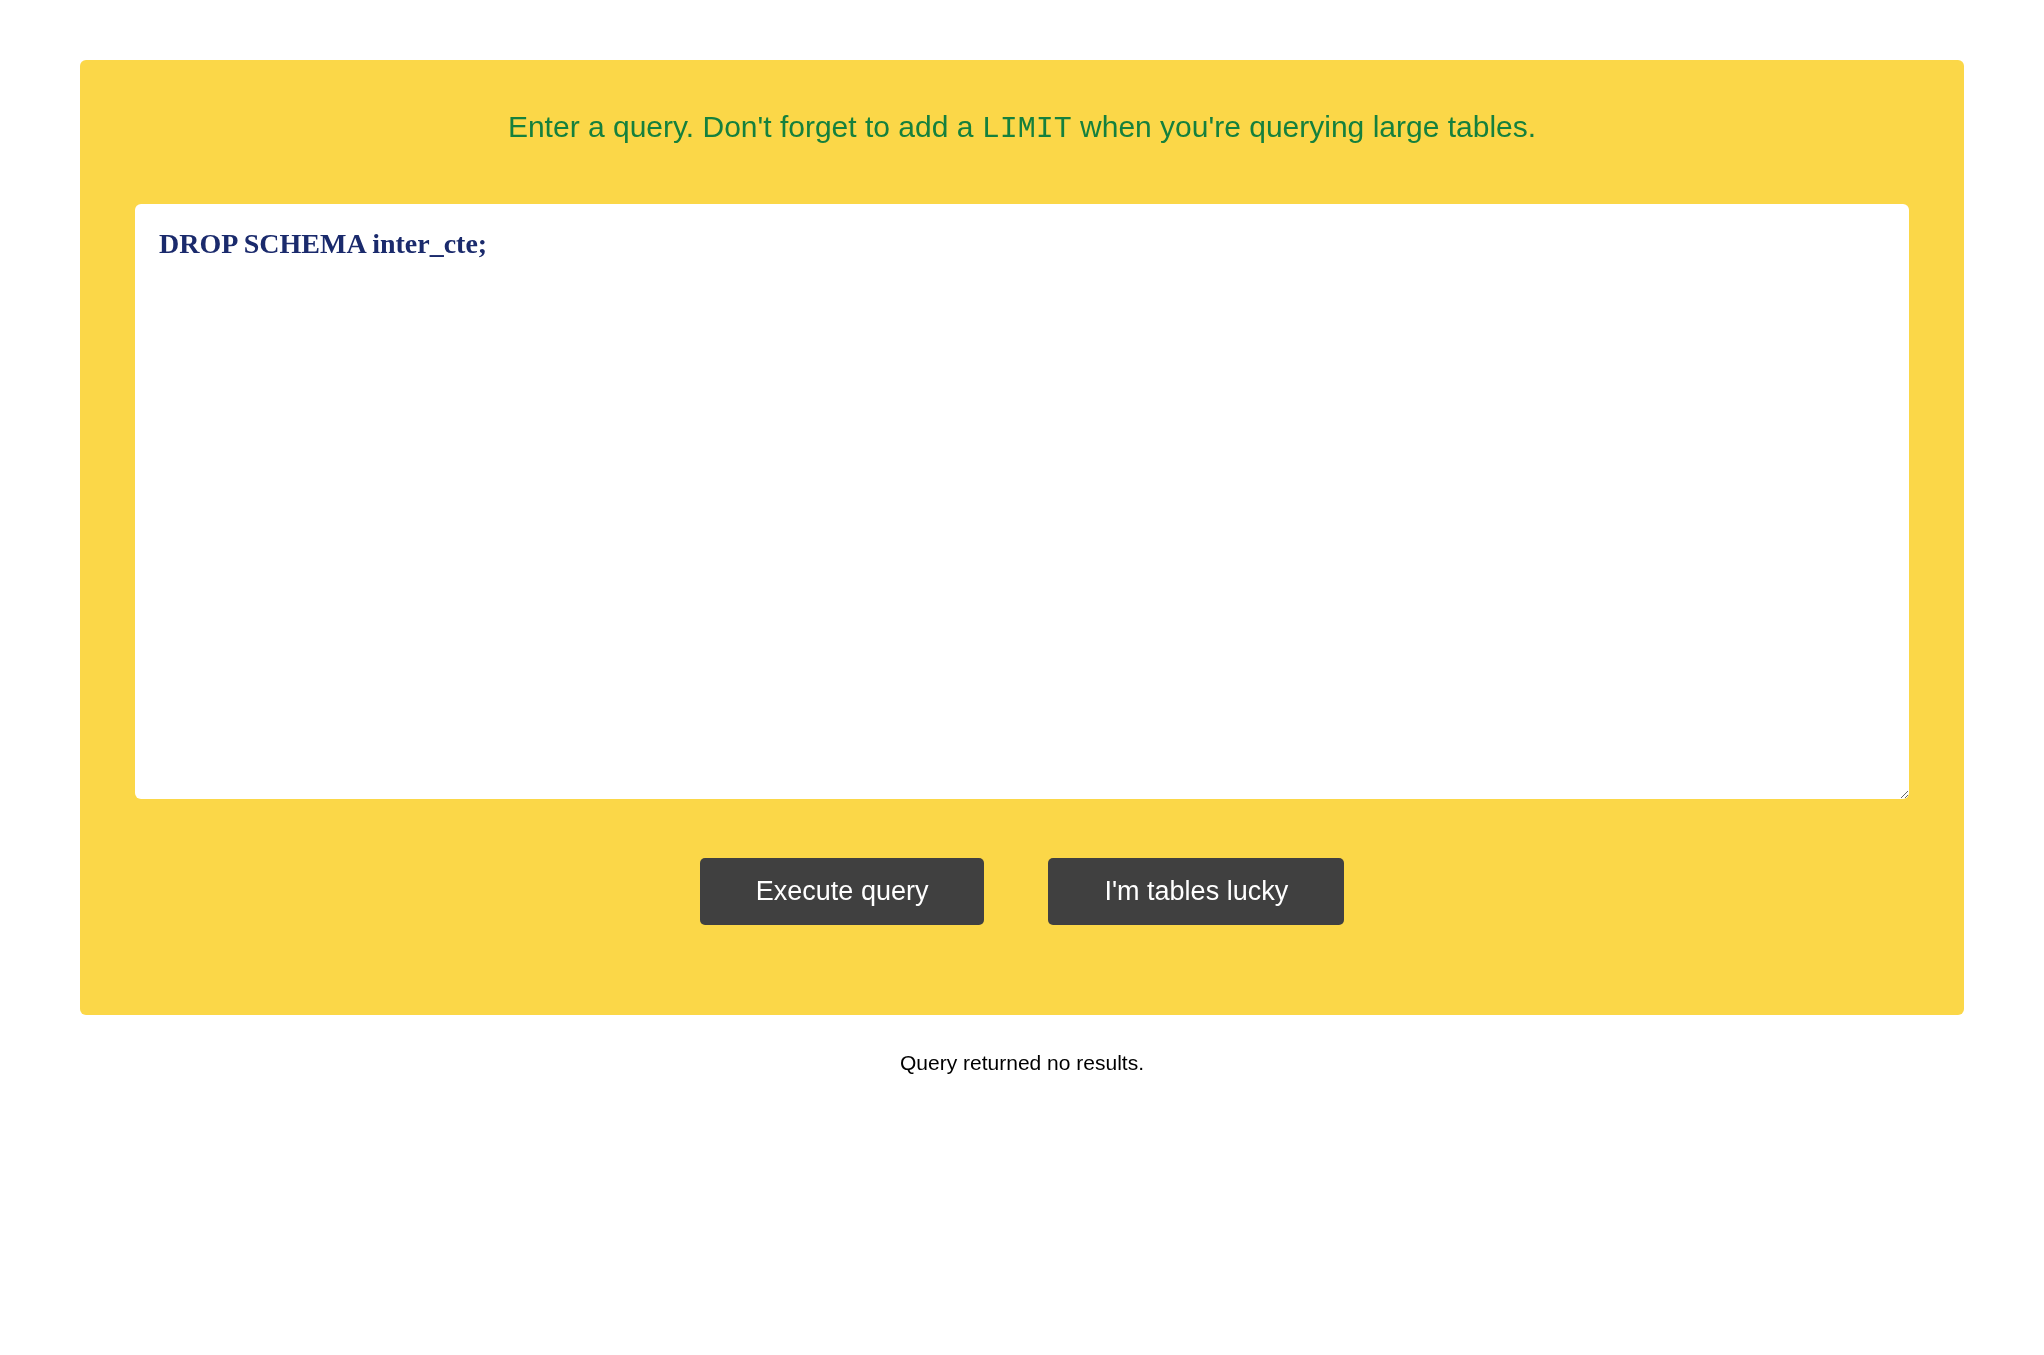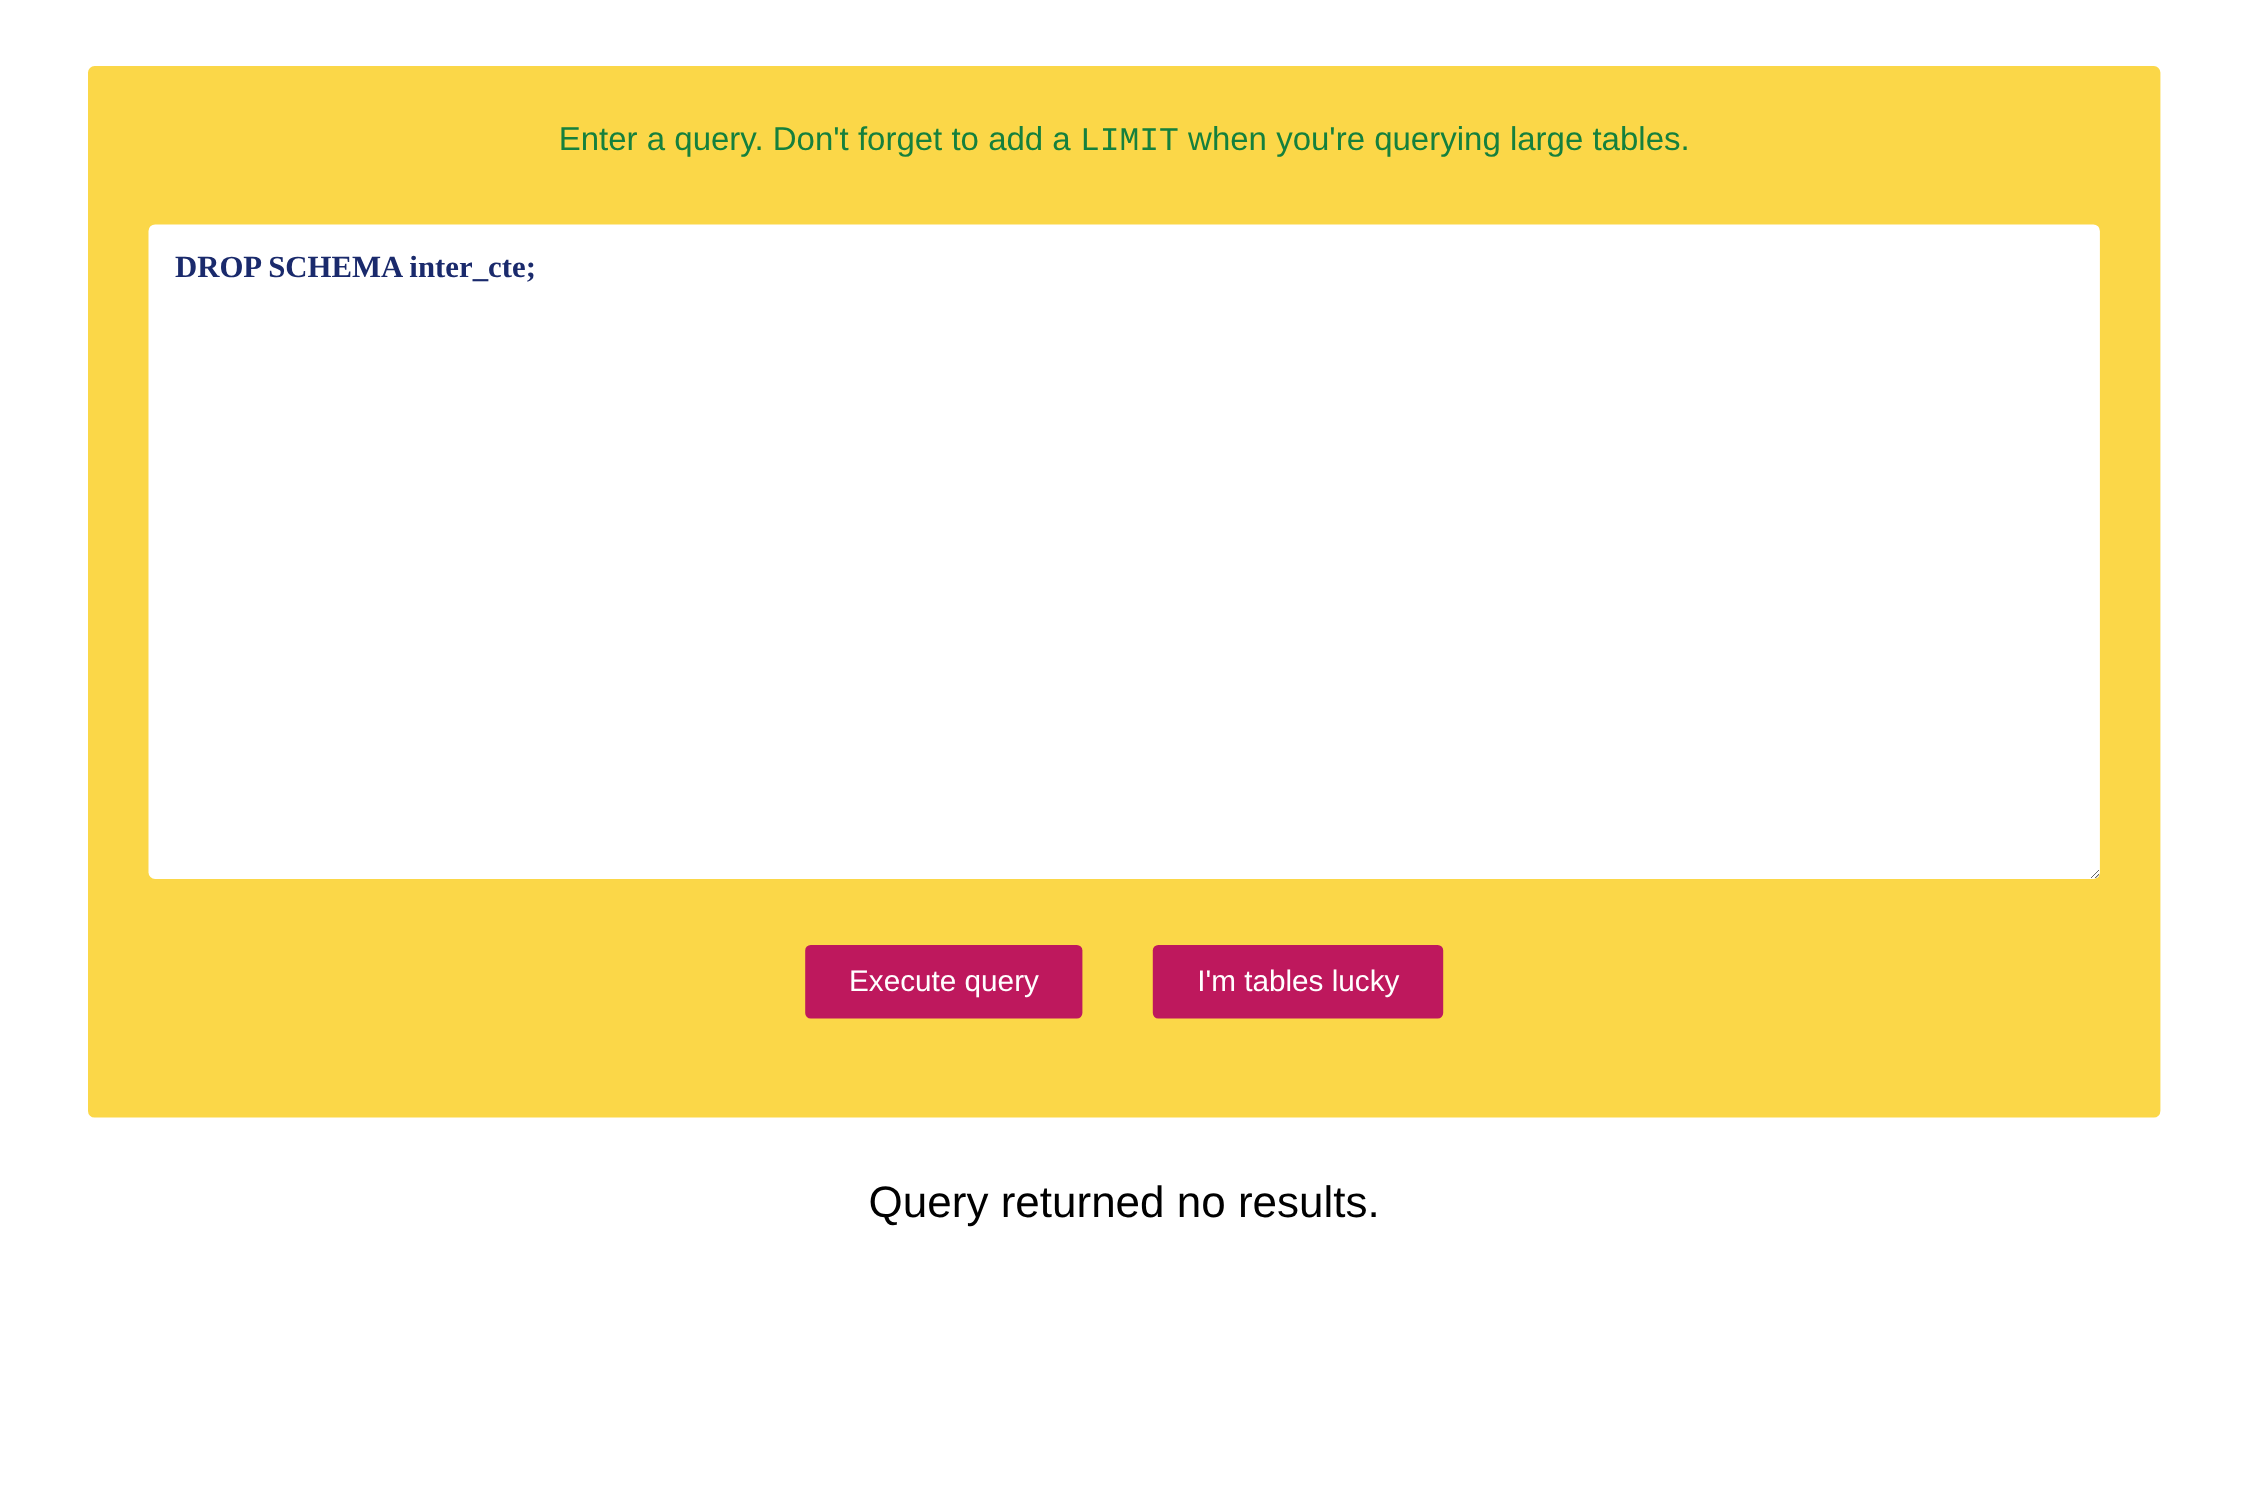--- a/index.html
+++ b/index.html
@@ -43,35 +43,35 @@
       line-height: 1.3;
       font-weight: 600;
     }
     .button-row {
       display: flex;
       justify-content: center;
       gap: 64px;
       margin-top: 55px;
     }
     .btn {
-      background: #be185d;
+      background: #404040;
       color: #ffffff;
       border: none;
       border-radius: 5px;
-      padding: 18px 40px;
+      padding: 18px 56px;
       font-size: 27px;
       font-family: inherit;
       cursor: pointer;
       font-weight: 400;
     }
     .result-message {
       text-align: center;
-      font-size: 40px;
+      font-size: 21px;
       color: #000000;
-      margin-top: 55px;
+      margin-top: 36px;
       font-weight: 400;
     }
   </style>
 </head>
 <body>
 
 <div class="query-panel">
   <p class="instructions">
     <span>Enter a query. Don't forget to add a </span><code>LIMIT</code><span> when you're querying large tables.</span>
   </p>

